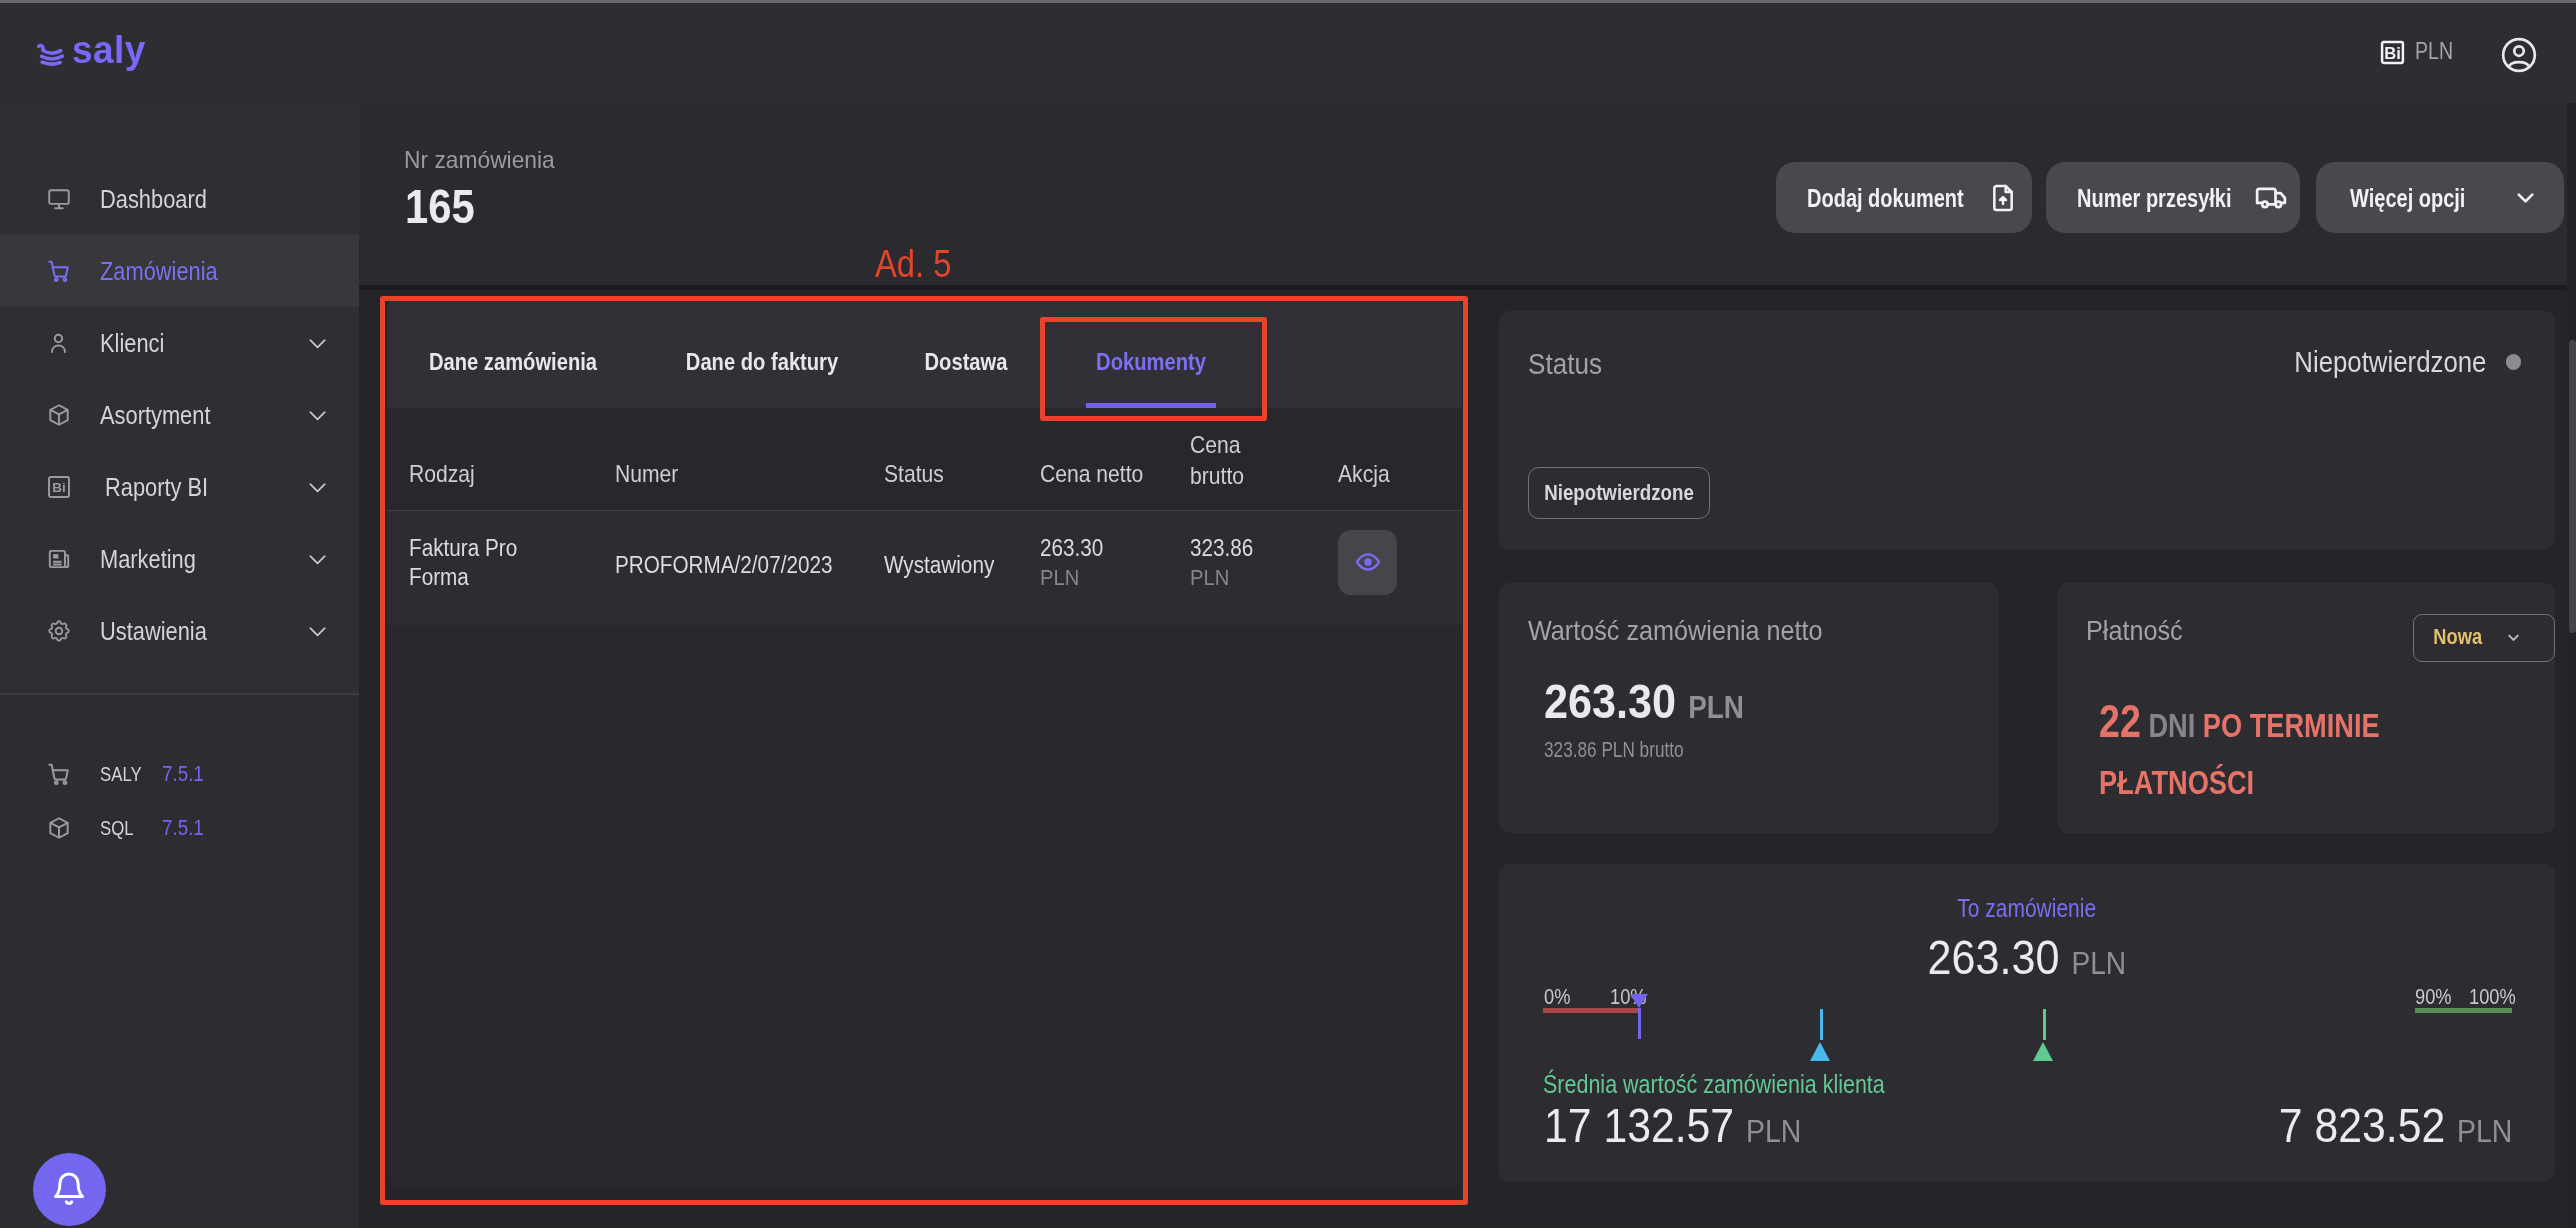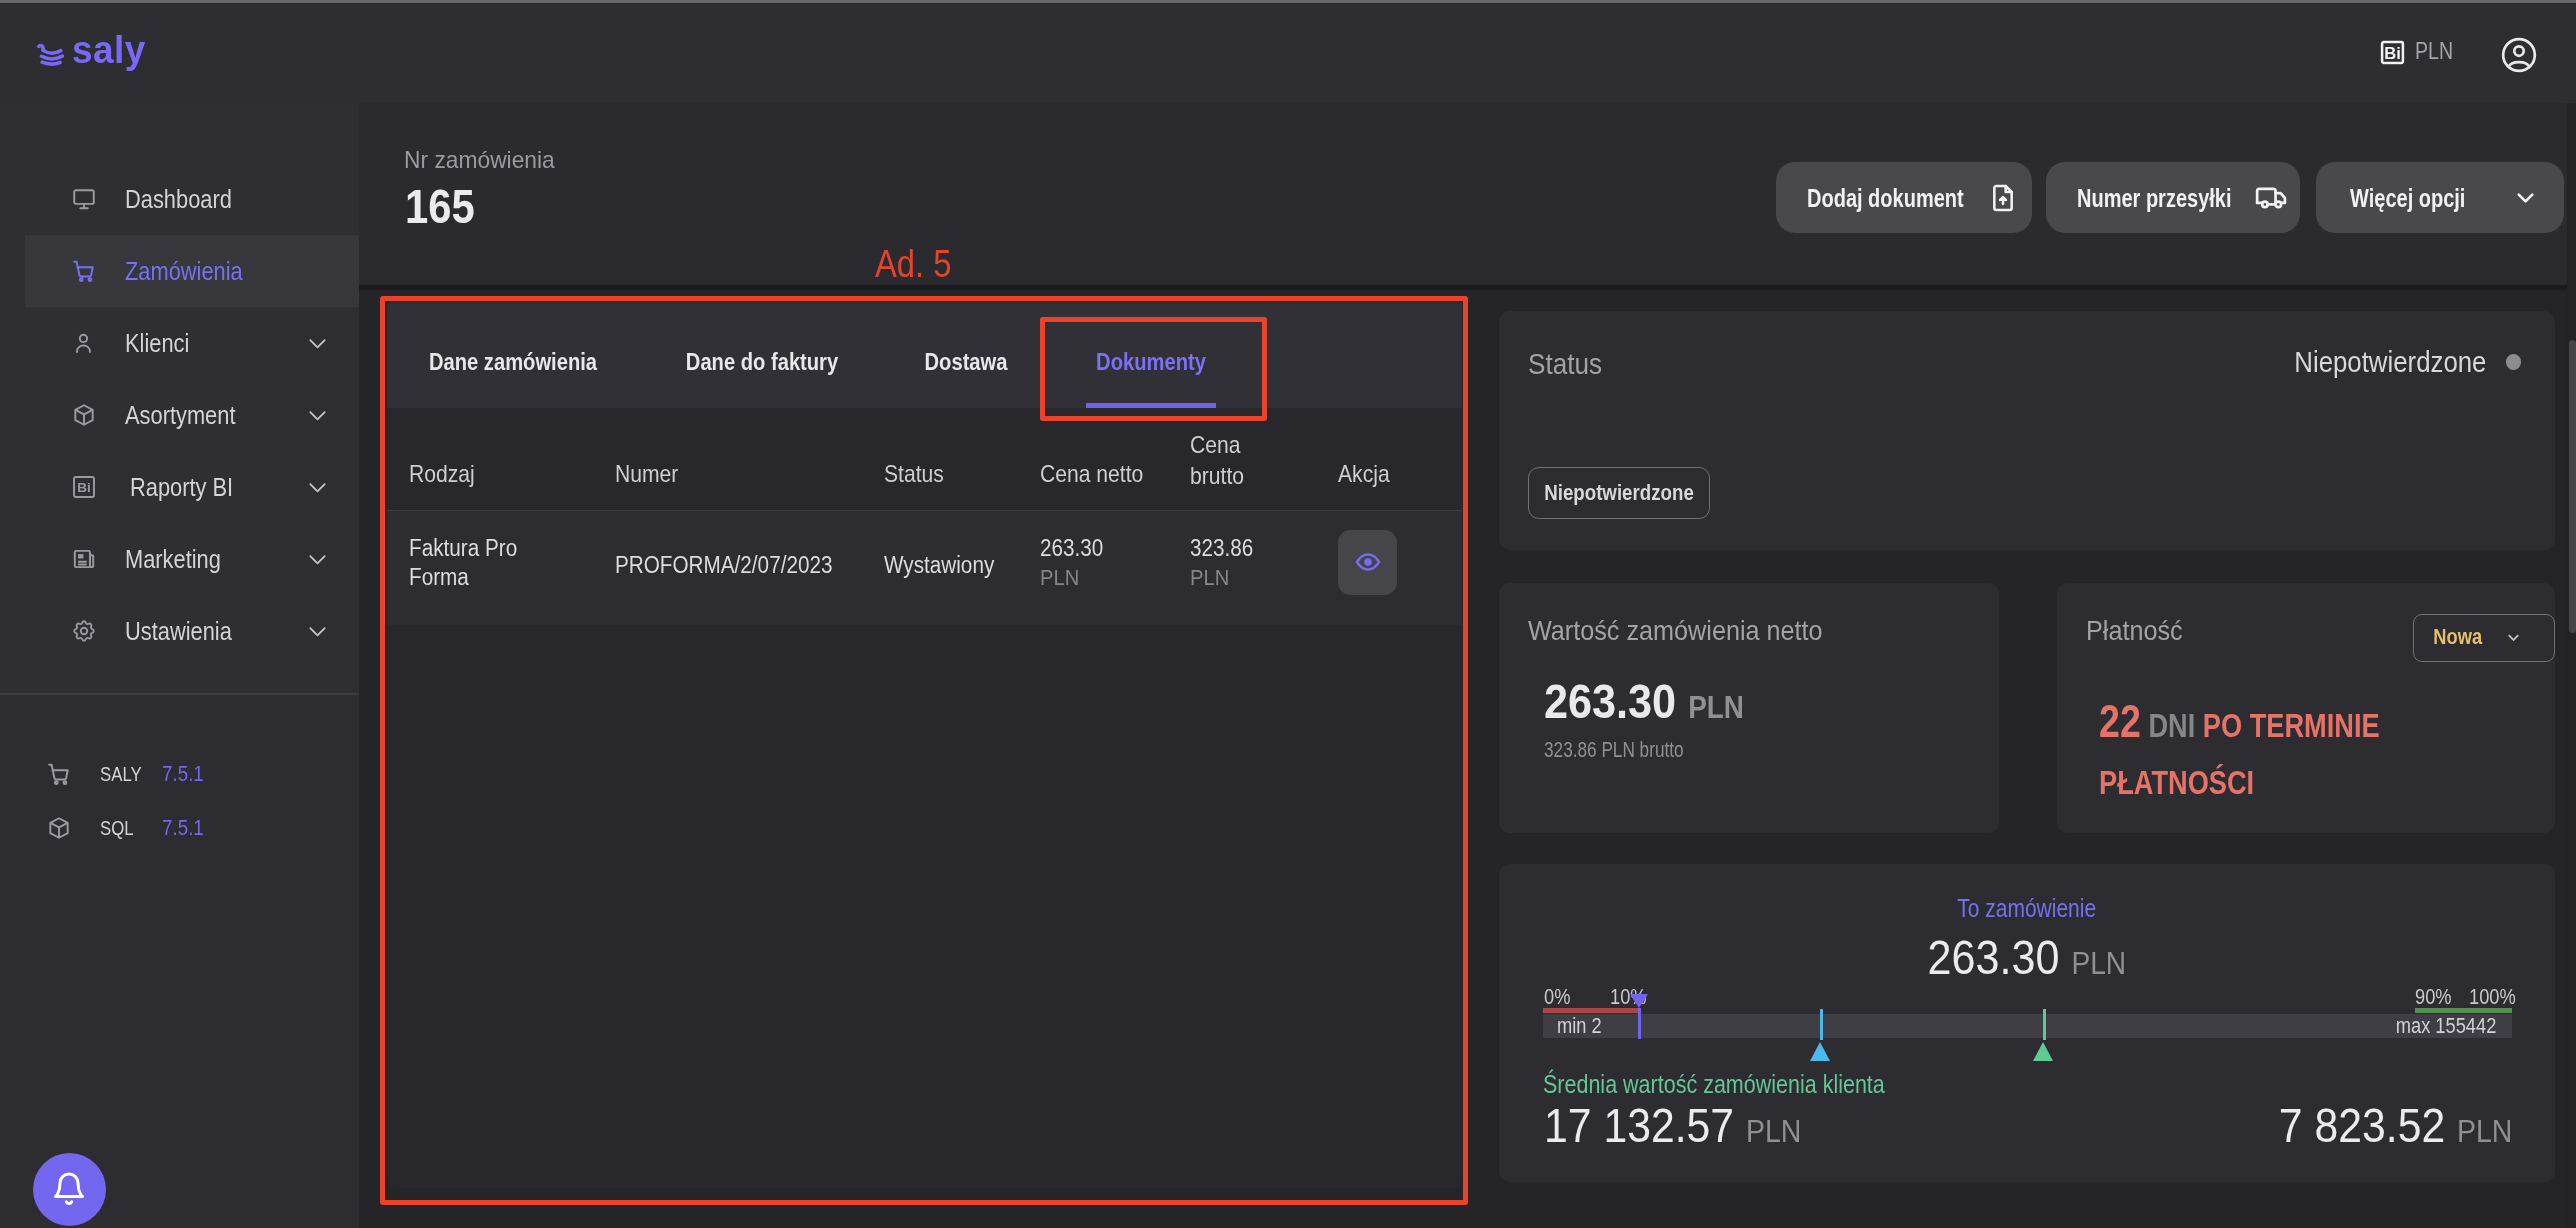--- a/index.html
+++ b/index.html
@@ -3,21 +3,21 @@
 <meta charset="utf-8">
 <style>
   * { box-sizing: border-box; margin:0; padding:0; }
   html,body { width:2576px; height:1229px; overflow:hidden; }
   body { font-family:"Liberation Sans", sans-serif; background:#252529; position:relative; }
   .abs { position:absolute; }
   svg { display:block; }
   .sx  { display:inline-block; transform:scaleX(.84); transform-origin:0 50%; white-space:nowrap; }
   .sxc { display:inline-block; transform:scaleX(.86); transform-origin:50% 50%; white-space:nowrap; }
   .sxr { display:inline-block; transform:scaleX(.86); transform-origin:100% 50%; white-space:nowrap; }
-  .mrow { height:72px; display:flex; align-items:center; padding-left:46px; color:#d4d4d8; font-size:26px;margin-left:25px; }
+  .mrow { height:72px; display:flex; align-items:center; padding-left:46px; color:#d4d4d8; font-size:26px; }
   .mrow.active { background:#37373c; color:#7871f1; }
   .mic { width:26px; height:26px; flex:none; }
   .lbl { margin-left:28px; flex:1; }
   .chev { width:23px; height:23px; margin-right:30.5px; flex:none; }
   .vrow { height:54px; display:flex; align-items:center; padding-left:46px; color:#d4d4d8; font-size:20px; }
   .ver { color:#7367f0; font-size:22.4px; }
   .btn { position:absolute; top:162px; height:71px; background:#48484d; border-radius:19px; color:#f2f2f4; font-size:25px; font-weight:bold; }
   .btn .bt { position:absolute; top:50%; transform:translateY(-50%) scaleX(.8); transform-origin:0 50%; white-space:nowrap; }
   .btn svg { position:absolute; top:50%; transform:translateY(-50%); }
   .tab { position:absolute; top:64px; transform:translate(-50%,-50%) scaleX(.84); font-size:24px; font-weight:bold; color:#e8e8eb; white-space:nowrap; }
@@ -252,24 +252,20 @@
 
   <div class="card" style="left:1499px;top:864px;width:1056px;height:318px;">
     <div class="abs" style="left:0;top:30px;width:1056px;text-align:center;font-size:25px;color:#7a6ef0;"><span class="sxc" style="transform:scaleX(.84);">To zamówienie</span></div>
     <div class="abs" style="left:0;top:65px;width:1056px;text-align:center;font-size:49px;color:#ebebee;"><span class="sxc" style="transform:scaleX(.88);">263.30 <span style="font-size:32px;color:#8f8f94;">PLN</span></span></div>
     <div class="lab" style="left:45px;">0%</div>
     <div class="lab" style="left:111px;">10%</div>
     <div class="lab" style="left:916px;">90%</div>
     <div class="lab" style="left:970px;">100%</div>
     <div class="abs" style="left:44px;top:144px;width:97px;height:5.4px;background:#a94846;"></div>
     <div class="abs" style="left:916px;top:144px;width:97px;height:5.4px;background:#568e56;"></div>
-    <div class="abs" style="left:44px;top:150px;width:969px;height:24px;background:#3e3e44;display:flex;align-items:center;justify-content:space-between;font-size:21.5px;color:#d2d2d6;">
-        <span style="margin-left:14.4px;display:inline-block;transform:scaleX(.85);transform-origin:0 50%;">min 2</span>
-        <span style="margin-right:15.2px;display:inline-block;transform:scaleX(.85);transform-origin:100% 50%;">max 155442</span>
-      </div>
     <div class="abs" style="left:131px;top:130px;width:0;height:0;border-left:9px solid transparent;border-right:9px solid transparent;border-top:14.4px solid #7165f0;"></div>
     <div class="abs" style="left:139px;top:144px;width:2.7px;height:30.5px;background:#7165f0;"></div>
     <div class="abs" style="left:321px;top:145px;width:2.7px;height:30.5px;background:#4abaec;"></div>
     <div class="abs" style="left:311px;top:178px;width:0;height:0;border-left:10.8px solid transparent;border-right:10.8px solid transparent;border-bottom:19px solid #4abaec;"></div>
     <div class="abs" style="left:544px;top:145px;width:2.7px;height:30.5px;background:#5ecb93;"></div>
     <div class="abs" style="left:534px;top:178px;width:0;height:0;border-left:10.8px solid transparent;border-right:10.8px solid transparent;border-bottom:19px solid #5ecb93;"></div>
     <div class="abs" style="left:44px;top:206px;font-size:25px;color:#66c796;text-align:right;"><span class="sx" style="transform:scaleX(.86);transform-origin:0 0;">Średnia wartość zamówienia klienta</span></div>
     <div class="abs" style="left:45px;top:234px;font-size:48px;color:#ebebee;"><span class="sx" style="transform:scaleX(.89);transform-origin:0 0;">17 132.57 <span style="font-size:32px;color:#8f8f94;">PLN</span></span></div>
     <div class="abs" style="right:43px;top:234px;font-size:48px;color:#ebebee;text-align:right;width:628px;"><span class="sxr" style="transform:scaleX(.89);">7 823.52 <span style="font-size:32px;color:#8f8f94;">PLN</span></span></div>
   </div>

